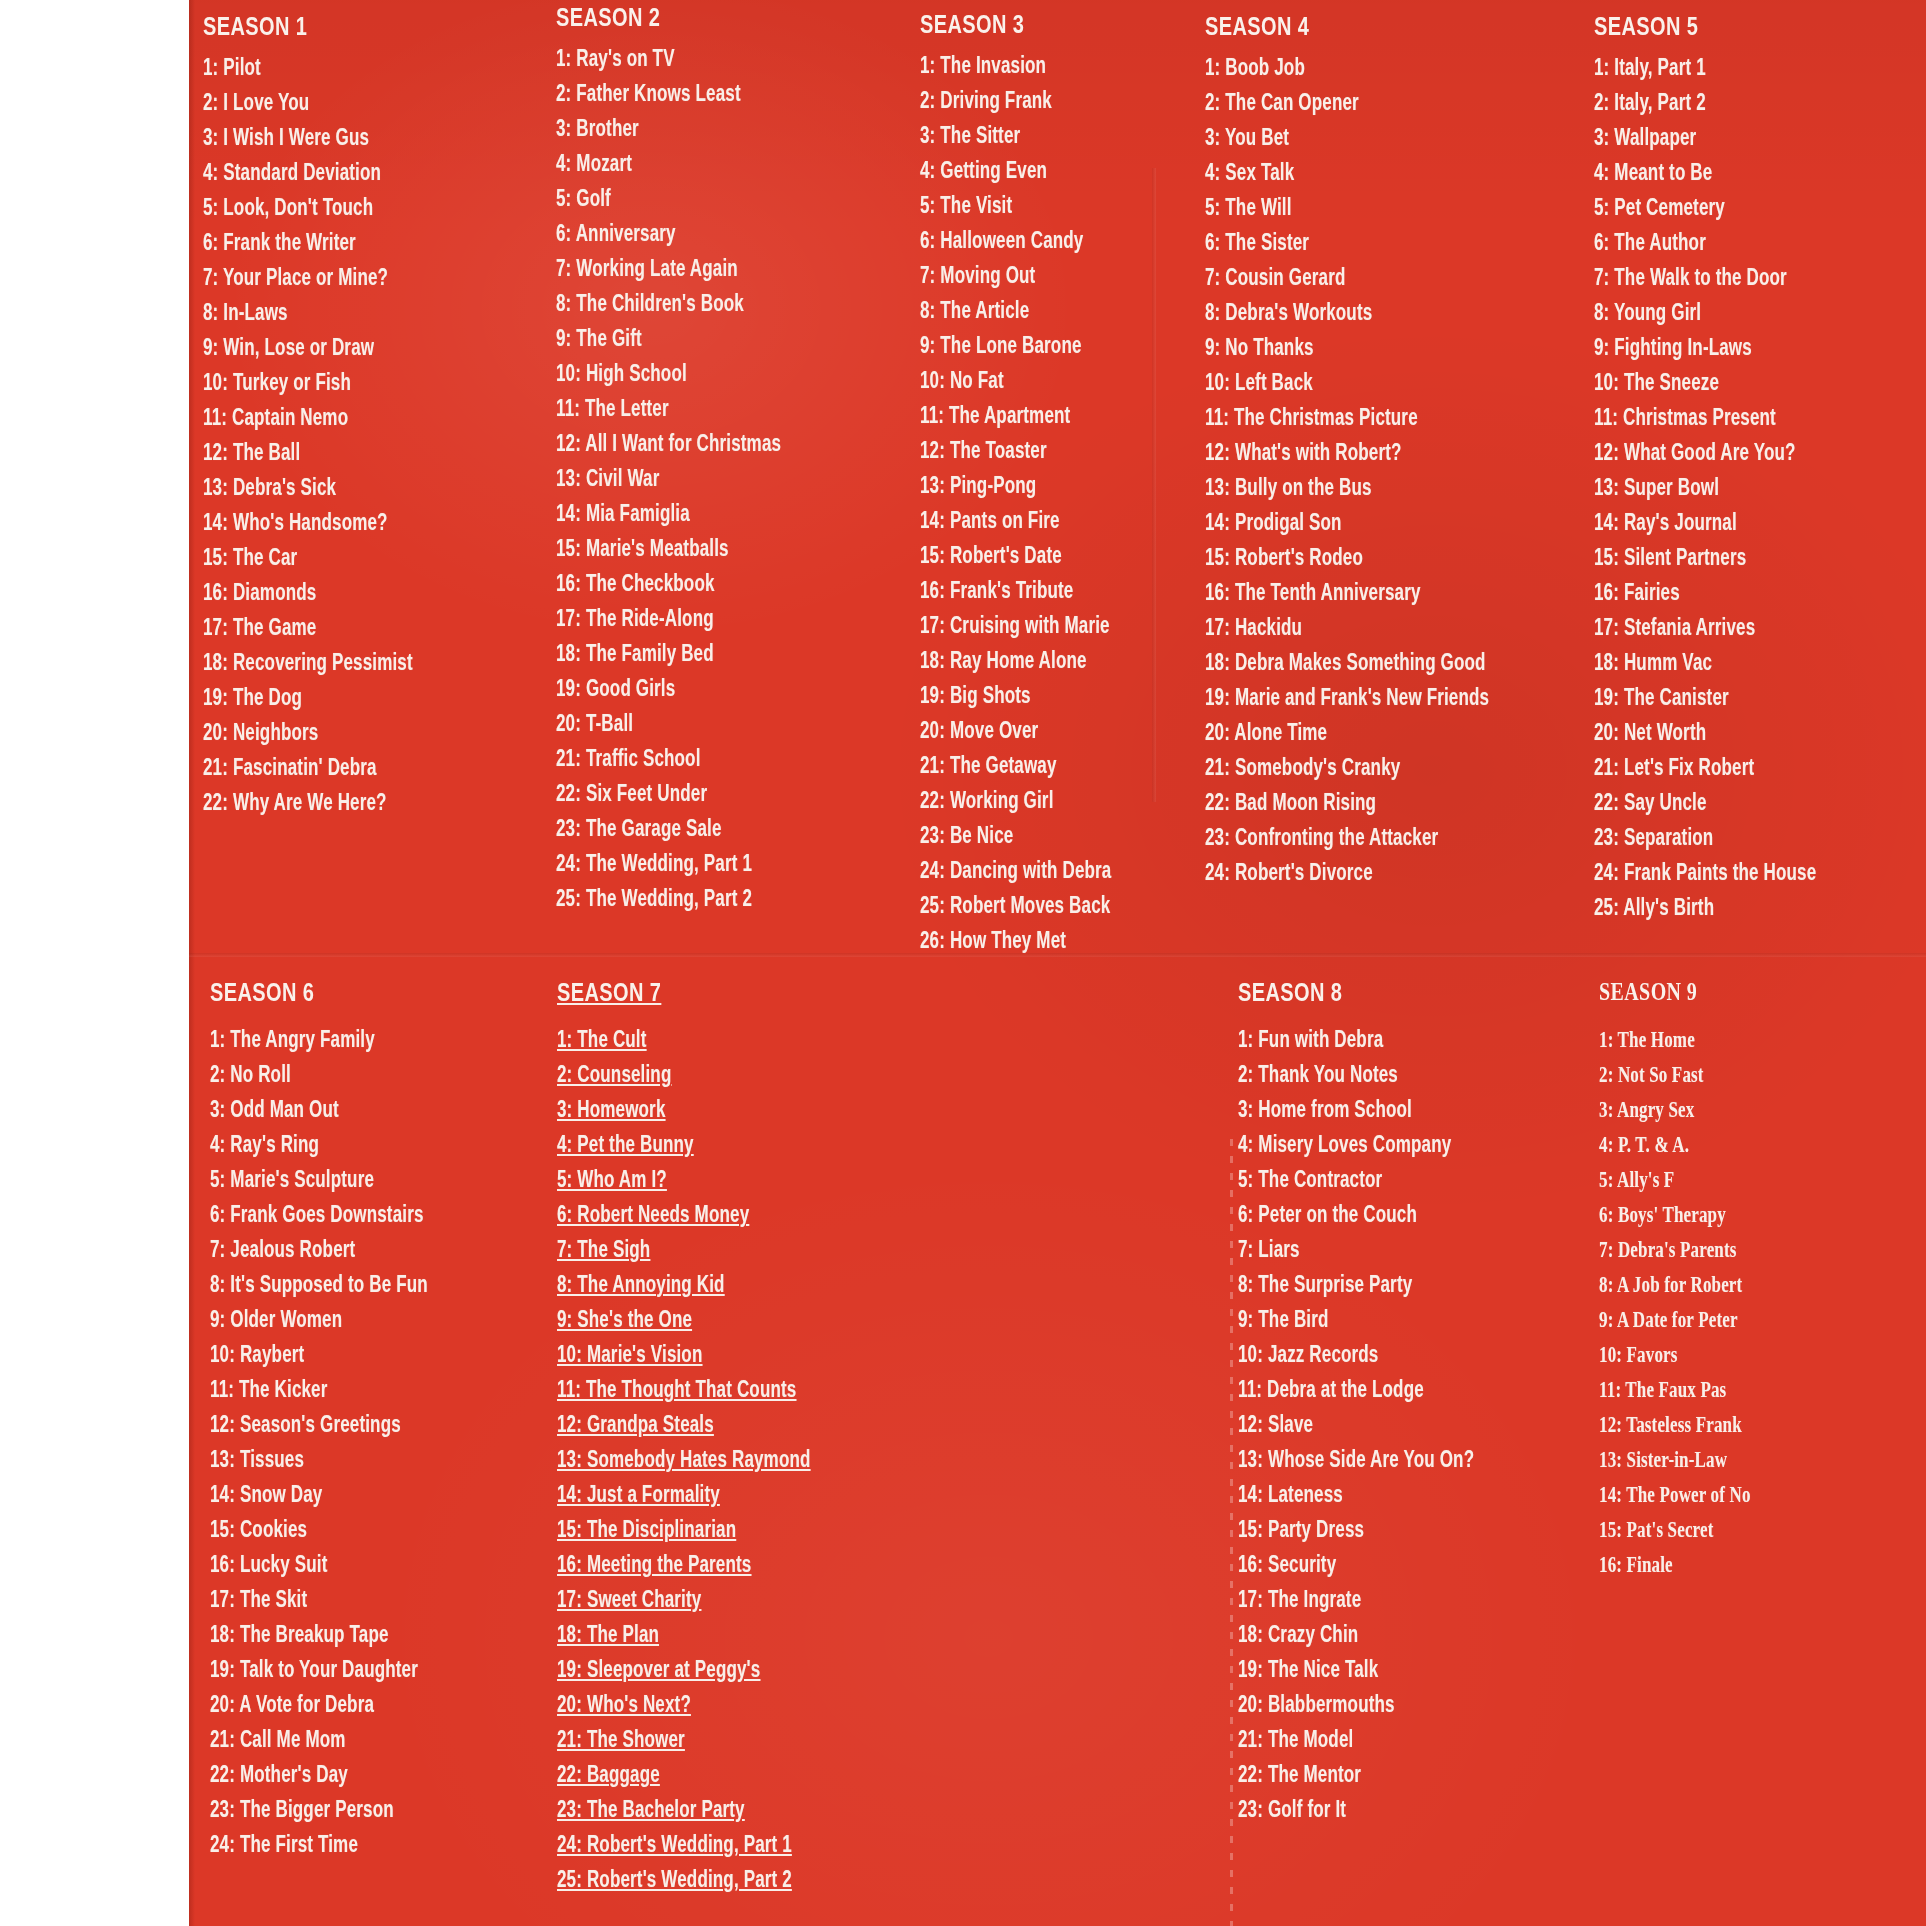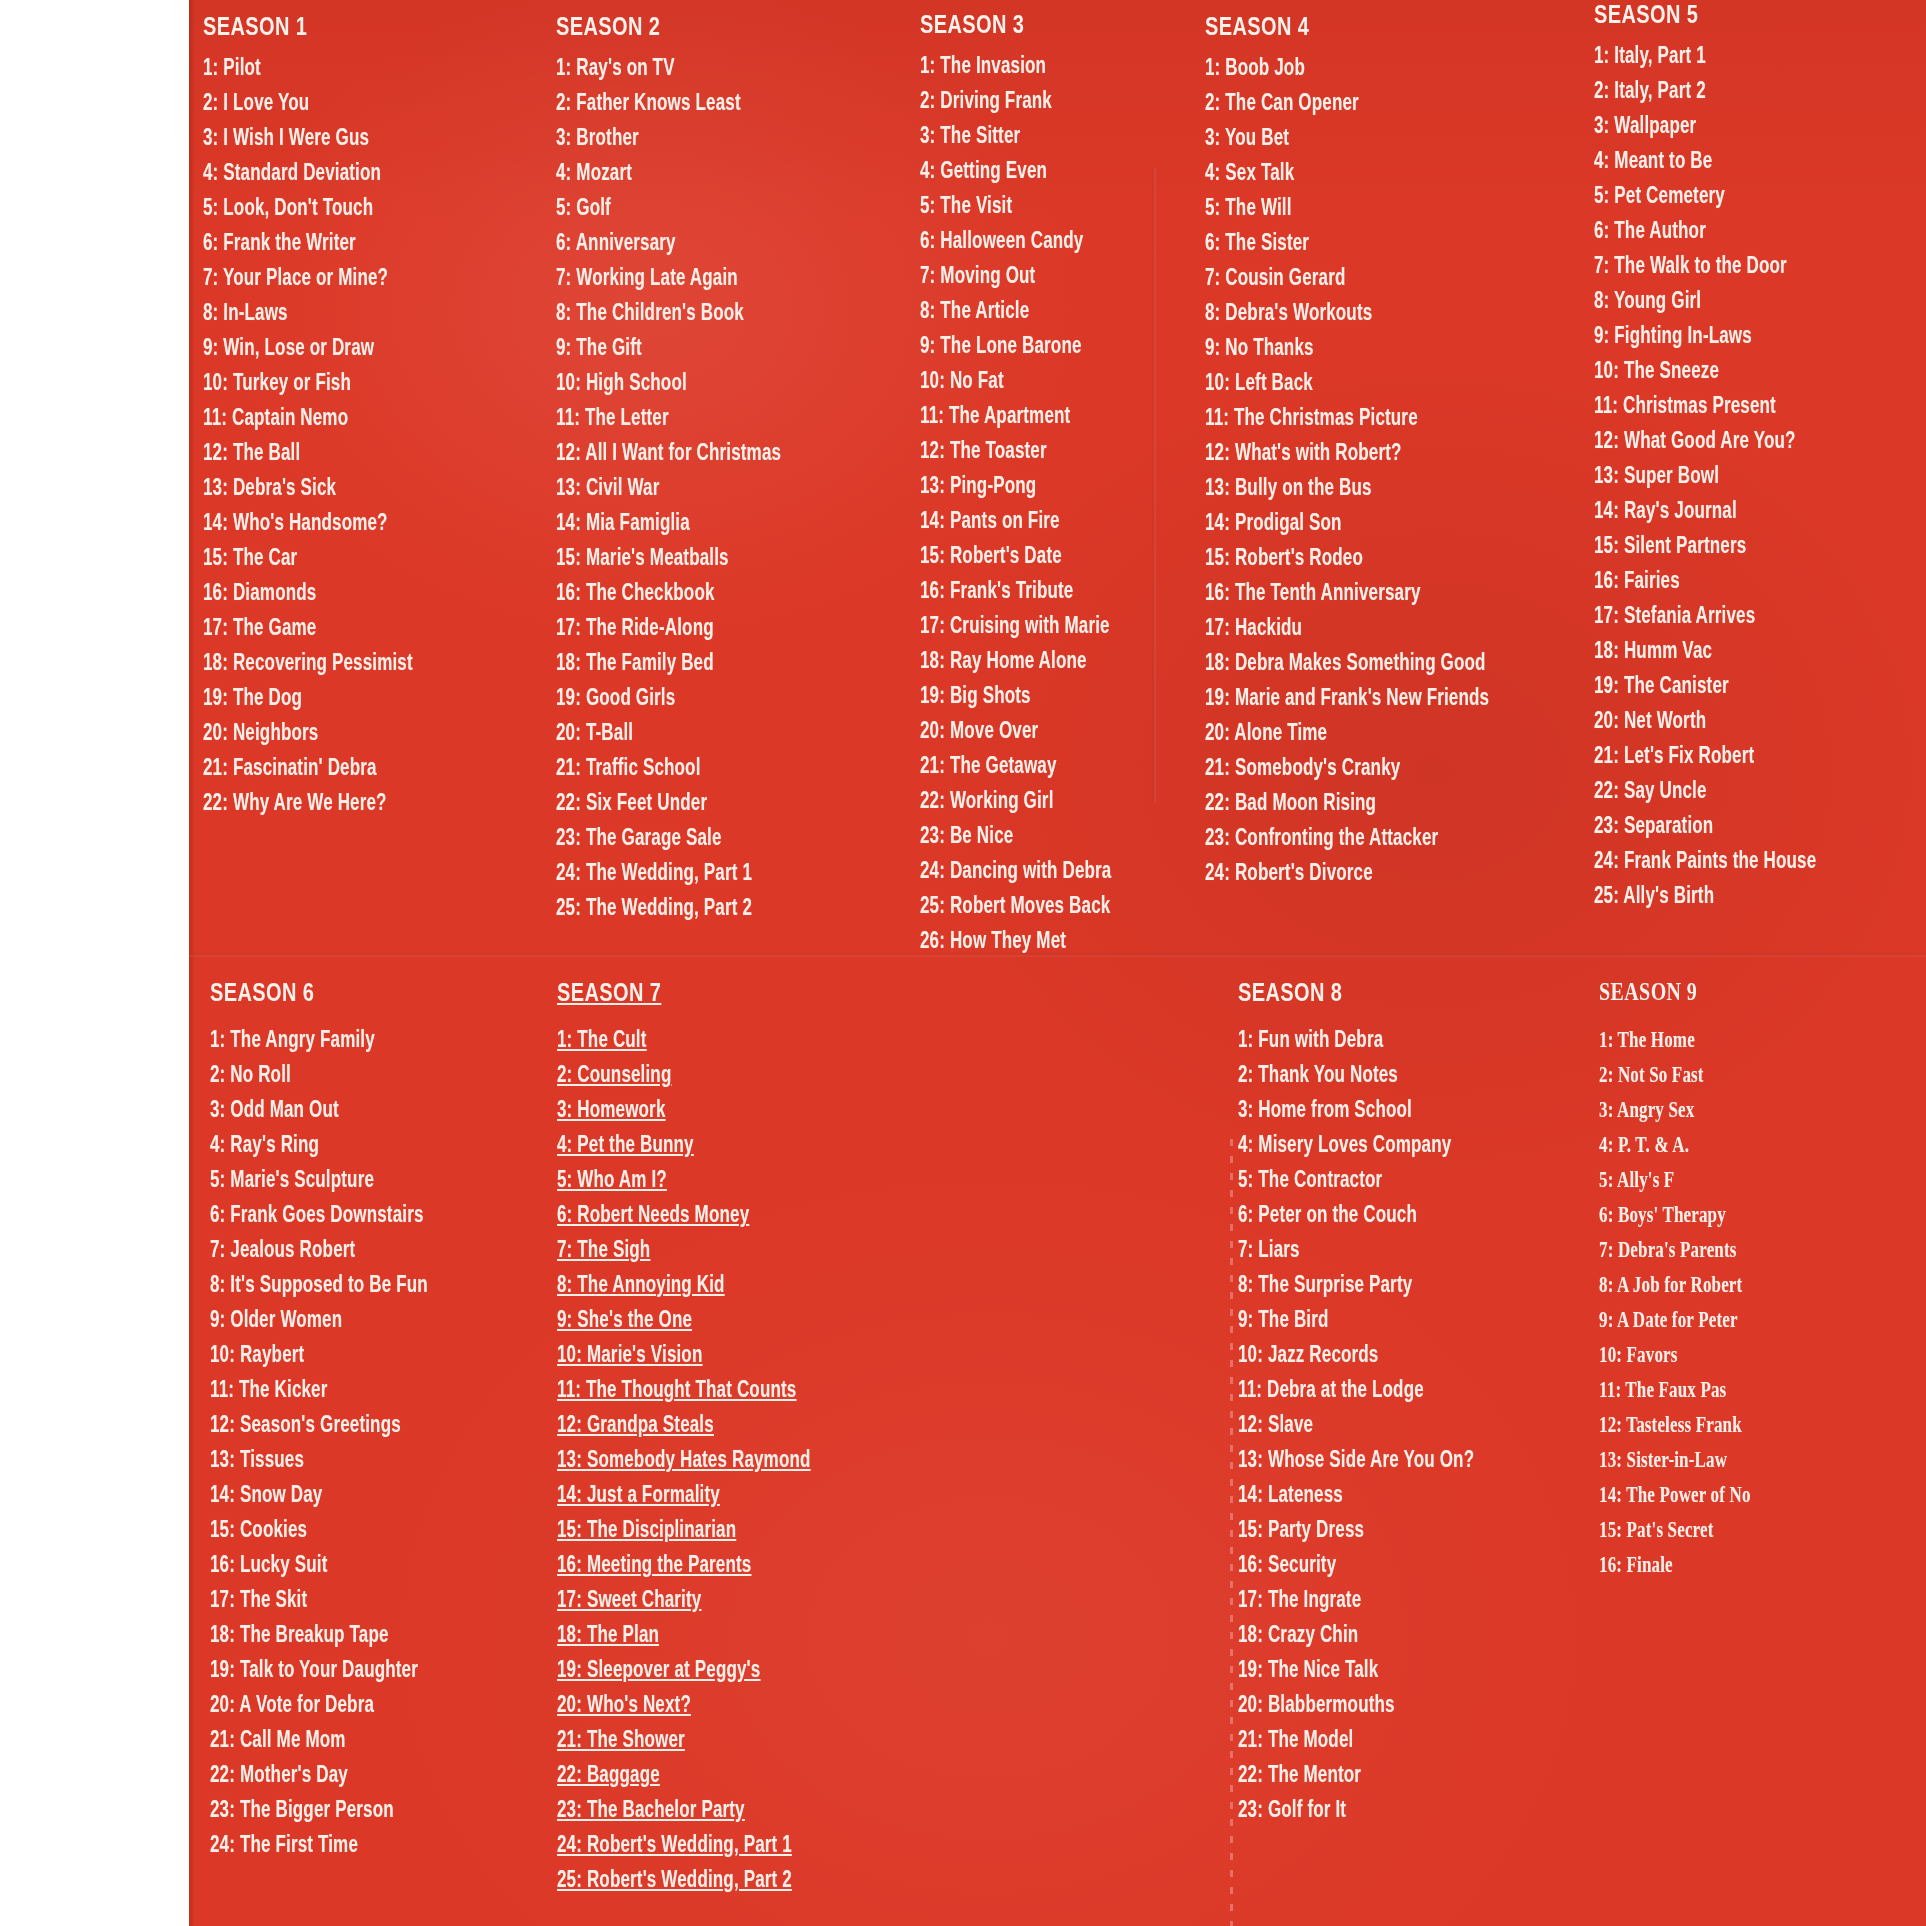--- a/index.html
+++ b/index.html
@@ -40,24 +40,24 @@
       linear-gradient(to right, rgba(110,18,10,0.28), rgba(110,18,10,0) 6px),
       linear-gradient(to left,  rgba(110,18,10,0.20), rgba(110,18,10,0) 5px);
     pointer-events: none;
   }
 
   .col {
     position: absolute;
     color: #f9efe9;
   }
   .c1 { left: 14px;   top: 12px; }
-  .c2 { left: 367px;  top: 12px; }
+  .c2 { left: 367px;  top: 3px; }
   .c3 { left: 731px;  top: 10px; }
   .c4 { left: 1016px; top: 12px; }
-  .c5 { left: 1405px; top: 0; }
+  .c5 { left: 1405px; top: 12px; }
   .c6 { left: 21px;   top: 978px; }
   .c7 { left: 368px;  top: 978px; text-decoration: underline; }
   .c8 { left: 1049px; top: 978px; }
   .c9 { left: 1410px; top: 978px; font-family: Liberation Serif, serif; }
 
   .col h2 {
     margin: 0 0 10px 0;
     font-size: 25px;
     line-height: 28px;
     font-weight: 700;

